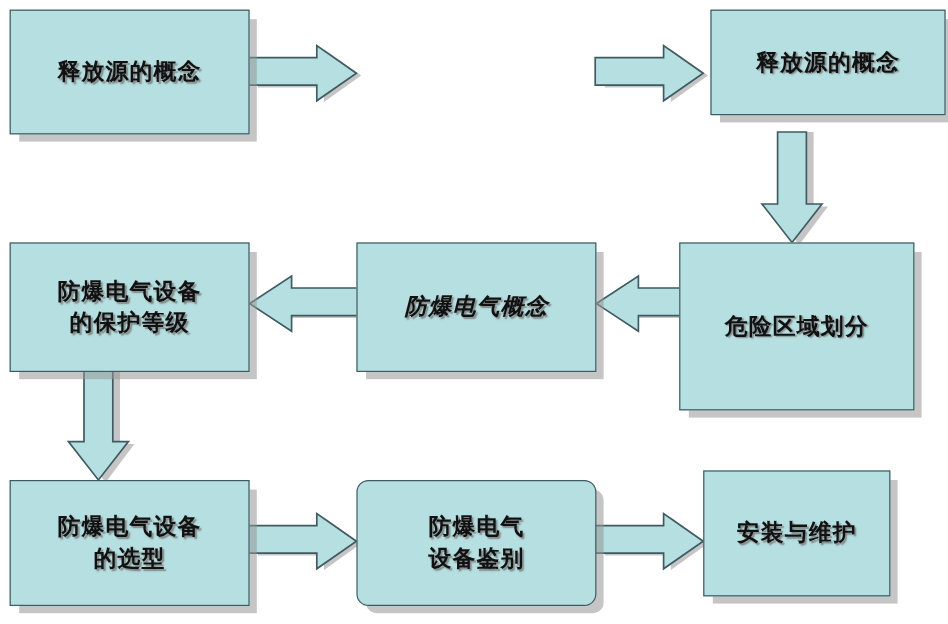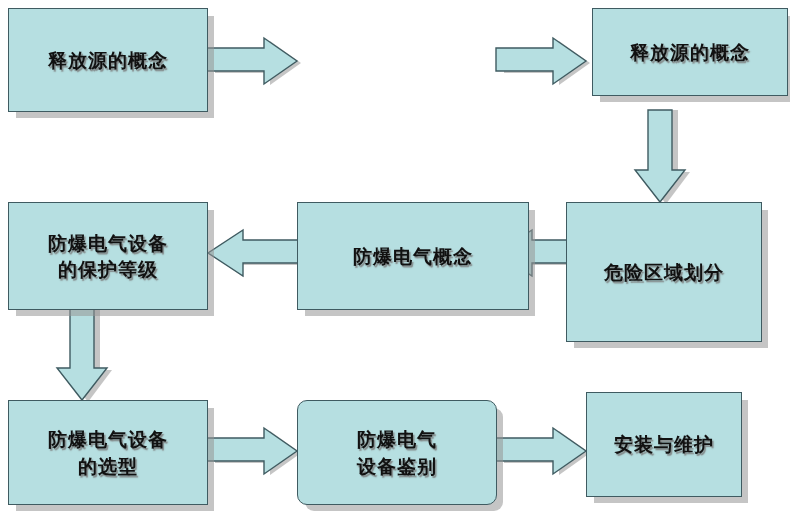--- a/index.html
+++ b/index.html
@@ -78,21 +78,21 @@
   <div class="node" style="left:8px;  top:202px; width:200px; height:108px;">防爆电气设备
 的保护等级</div>
 
   <div class="conn" style="left:208px; top:230px; width:92px; height:52px;">
     <svg width="92" height="52" viewBox="0 0 92 52">
       <path class="arrow-shadow" d="M90 15 L35 15 L35 3 L4 25 L35 47 L35 35 L90 35 Z"></path>
       <path class="arrow-body" d="M92 10 L35 10 L35 0 L0 23 L35 46 L35 33 L92 33 Z"></path>
     </svg>
   </div>
 
-  <div class="node" style="left:297px; top:202px; width:232px; height:108px;">防爆电气概念</div>
+  <div class="node" style="left:297px; top:202px; width:200px; height:108px;font-style:italic;">防爆电气概念</div>
 
   <div class="conn" style="left:497px; top:230px; width:92px; height:52px;">
     <svg width="92" height="52" viewBox="0 0 92 52">
       <path class="arrow-shadow" d="M90 15 L35 15 L35 3 L4 25 L35 47 L35 35 L90 35 Z"></path>
       <path class="arrow-body" d="M92 10 L35 10 L35 0 L0 23 L35 46 L35 33 L92 33 Z"></path>
     </svg>
   </div>
 
   <div class="node" style="left:566px; top:202px; width:196px; height:140px;">危险区域划分</div>
 

